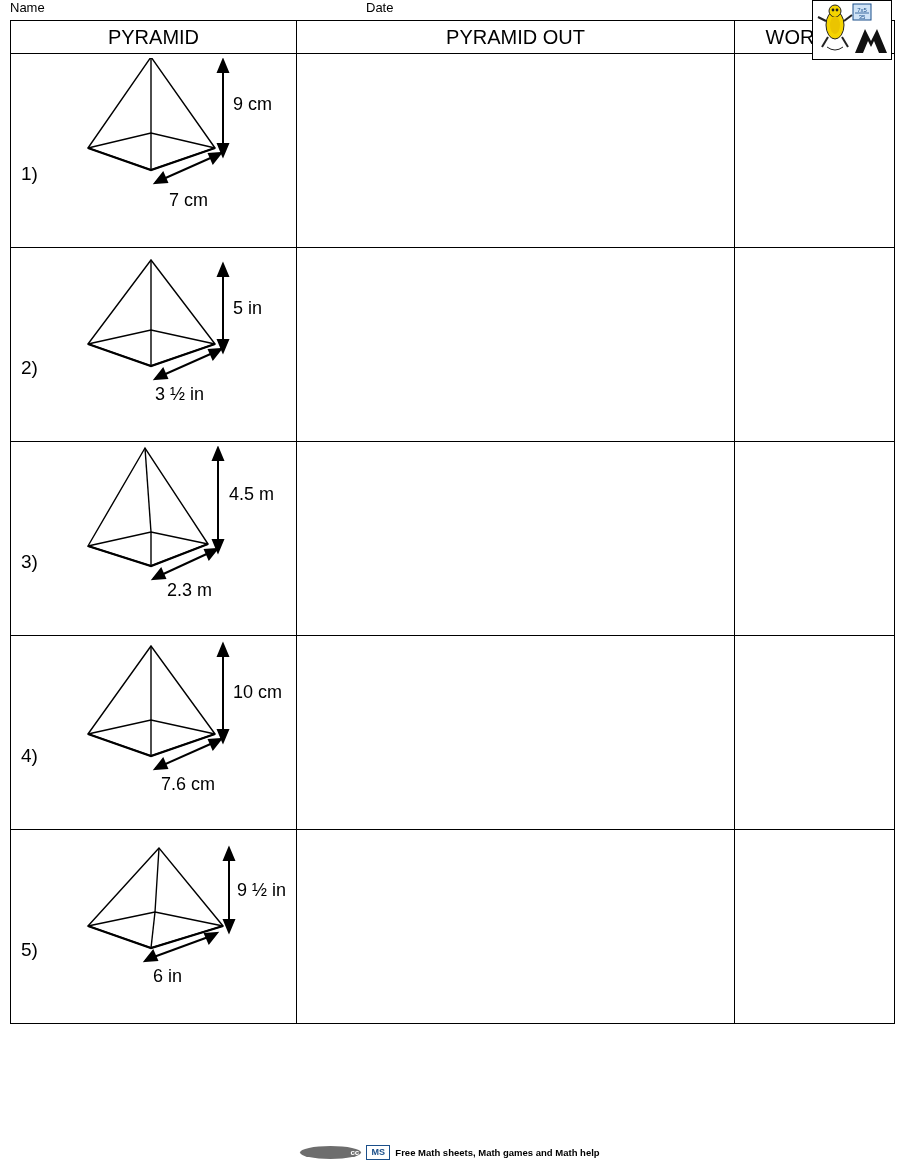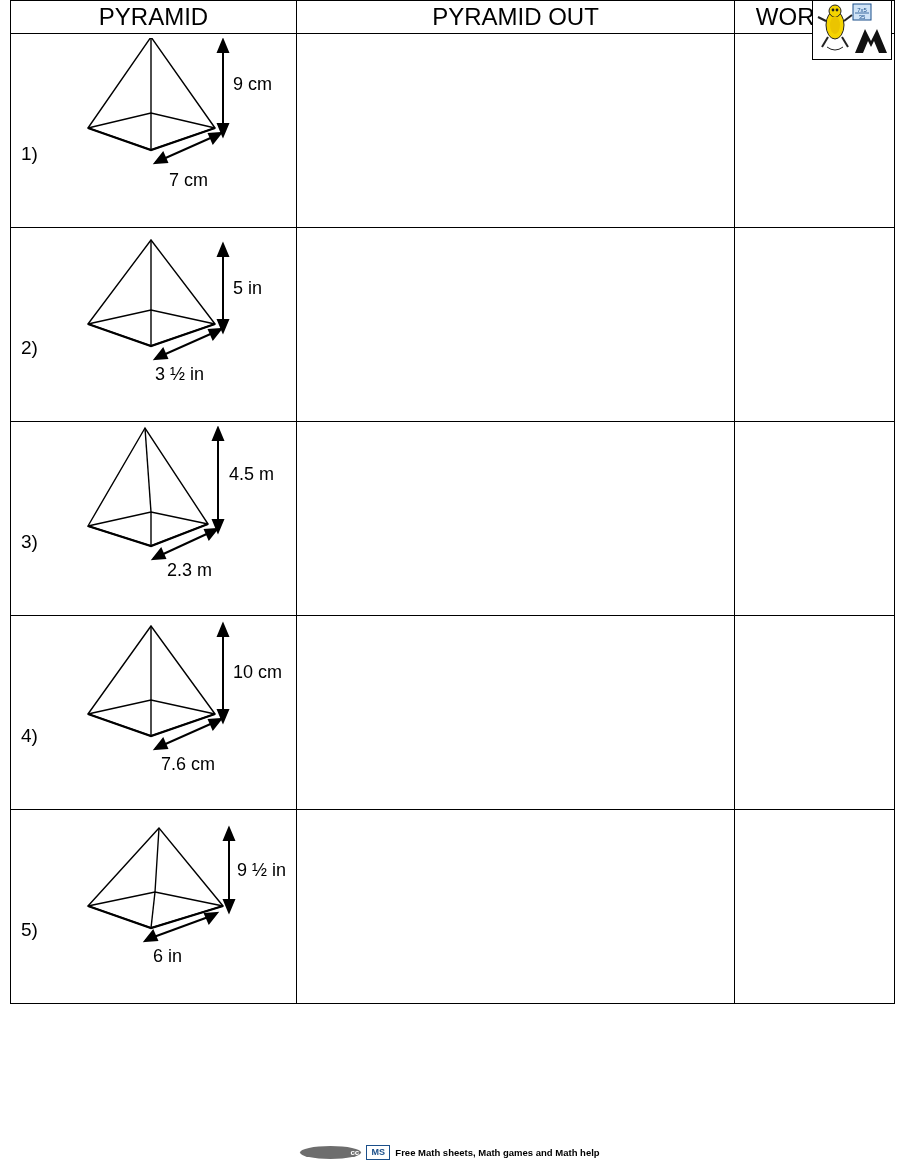--- a/index.html
+++ b/index.html
@@ -74,21 +74,21 @@
   table.sheet td, table.sheet th {
     border: 1px solid #000;
     padding: 0;
   }
   .col-pyramid { width: 286px; }
   .col-working { width: 438px; }
   .col-volume  { width: 160px; }
 
   thead th {
     height: 32px;
-    font-size: 24px;
+    font-size: 20px;
     font-weight: normal;
     text-align: center;
     vertical-align: middle;
   }
   tbody tr td {
     height: 193px;
     vertical-align: middle;
   }
   .cell-inner {
     position: relative;
@@ -148,20 +148,24 @@
     line-height: 13px;
     text-align: center;
     padding-left: 48px;
   }
 </style>
 </head>
 <body>
 
 <div class="page">
 
+  <div class="name-date-row">
+    <span class="name-label">Name</span>
+    <span class="date-label">Date</span>
+  </div>
 
   <div class="logo-box">
     <svg width="76" height="56" viewBox="0 0 76 56" xmlns="http://www.w3.org/2000/svg">
       <rect x="0" y="0" width="76" height="56" fill="#ffffff"></rect>
 
       <g>
         <ellipse cx="22" cy="24" rx="9" ry="14" fill="#F5D400" stroke="#222" stroke-width="1"></ellipse>
         <circle cx="22" cy="10" r="6" fill="#F5D400" stroke="#222" stroke-width="1"></circle>
         <circle cx="20" cy="9" r="1.4" fill="#222"></circle>
         <circle cx="24" cy="9" r="1.4" fill="#222"></circle>

